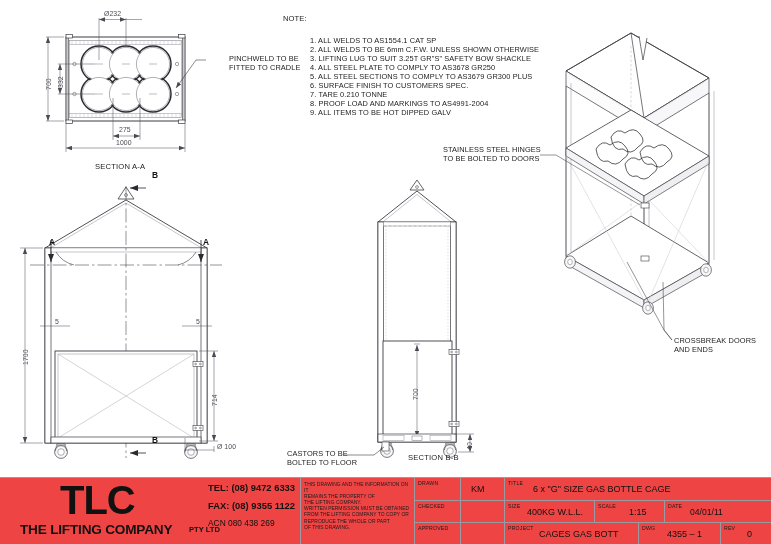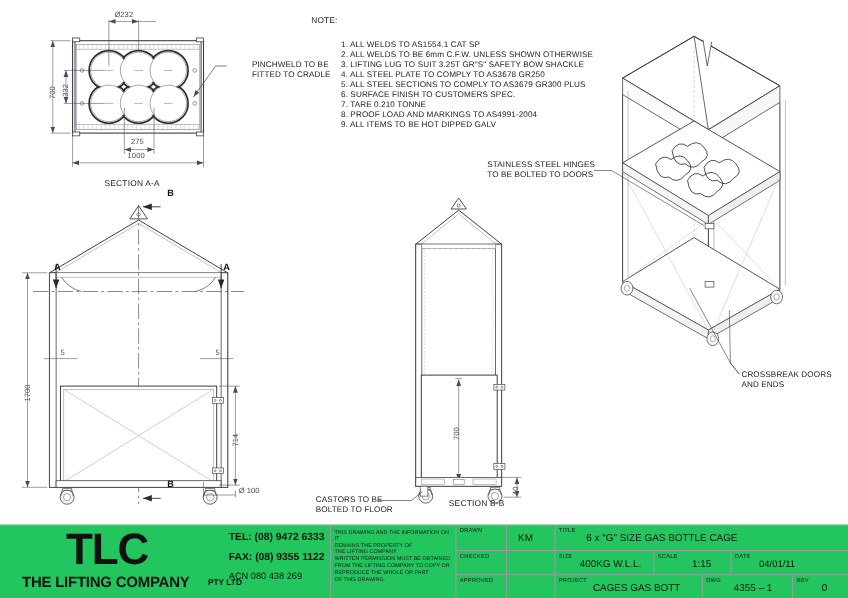--- a/index.html
+++ b/index.html
@@ -25,21 +25,21 @@
   
   .viewlabel{position:absolute;font-size:7.6px;letter-spacing:.2px;white-space:nowrap;}
   .v-aa{left:95px;top:162px;}
   .v-bb{left:408px;top:453px;}
   
   .dim{position:absolute;font-size:6.9px;color:#4a4a55;white-space:nowrap;letter-spacing:.05px;}
   .dim.vert{transform:rotate(-90deg);transform-origin:left top;}
   .sect{position:absolute;font-size:8.4px;font-weight:bold;color:#111;}
   
   .titleblock{position:absolute;left:0;top:477px;width:771px;height:67px;
-              border-top:1px solid #9a9aa2;background:#22c55e;display:flex;}
+              border-top:1px solid #9a9aa2;background:#ef4444;display:flex;}
   .tb-logo{width:320px;position:relative;border-right:0;}
   .tb-logo .tlc{position:absolute;left:60px;top:0px;font-size:40px;font-weight:bold;letter-spacing:-1px;color:#111;font-family:"Liberation Sans",sans-serif;}
   .tb-logo .tagline{position:absolute;left:20px;top:44px;font-size:13.6px;font-weight:bold;letter-spacing:-.2px;color:#111;}
   .tb-logo .ptyltd{position:absolute;left:189px;top:47px;font-size:7.6px;font-weight:bold;color:#111;}
   .tb-contact{position:absolute;left:208px;top:4px;width:110px;text-align:left;}
   .tb-contact div{font-size:9.4px;font-weight:bold;margin-bottom:7px;color:#111;white-space:nowrap;}
   .tb-contact .acn{font-weight:normal;font-size:8.4px;}
   .tb-disc{width:122px;border-left:1px solid #9a9aa2;border-right:1px solid #9a9aa2;
            padding:4px 3px 0 3px;box-sizing:border-box;}
   .tb-disc p{margin:0;font-size:4.9px;line-height:6.1px;letter-spacing:.05px;color:#1b1b1b;}

